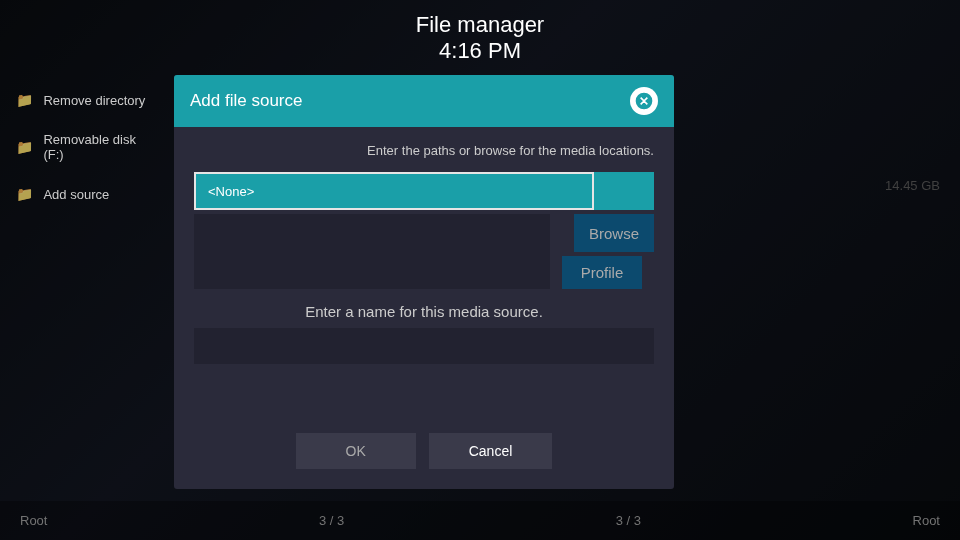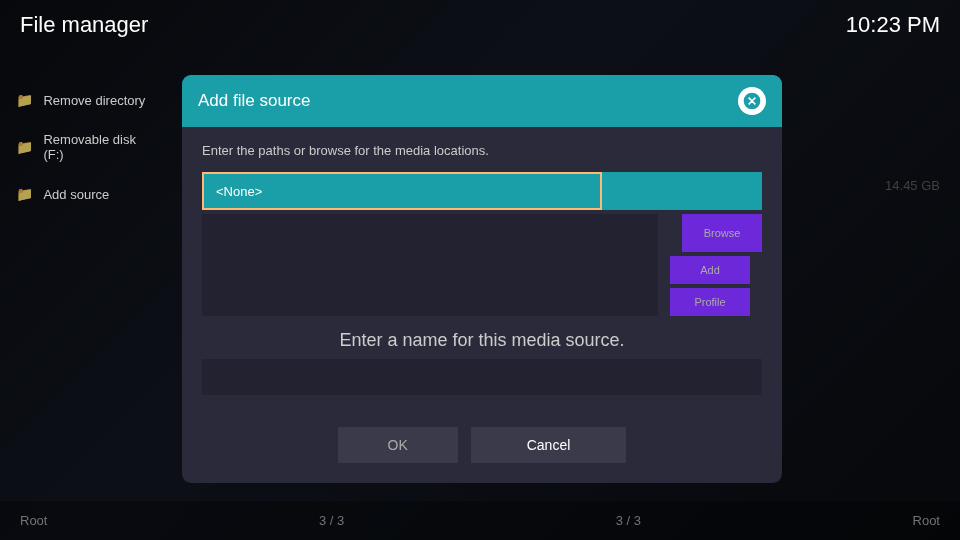--- a/index.html
+++ b/index.html
@@ -14,21 +14,21 @@
       background: linear-gradient(135deg, #0d1117 0%, #1a1f2e 40%, #0d1117 100%);
     }
 
     
     .header {
       display: flex;
       justify-content: space-between;
       align-items: center;
       padding: 12px 20px;
       position: absolute;
-      top: 0; left: 0; right: 0;
+      top: 0; left: 0; right: 0; flex-direction: column;
     }
     .header-title {
       font-size: 22px;
       font-weight: 300;
       color: #fff;
     }
     .header-time {
       font-size: 22px;
       font-weight: 300;
       color: #fff;
@@ -86,24 +86,24 @@
     .modal-overlay {
       position: absolute;
       top: 0; left: 0; right: 0; bottom: 0;
       background: rgba(0,0,0,0.5);
     }
 
     
     .modal {
       position: absolute;
       top: 75px;
-      left: 182px;
-      width: 600px;
+      left: 174px;
+      width: 500px;
       background: #2a2a3a;
-      border-radius: 9px;
+      border-radius: 3px;
       overflow: hidden;
     }
     .modal-header {
       background: #1a9fa8;
       display: flex;
       justify-content: space-between;
       align-items: center;
       padding: 12px 16px;
     }
     .modal-title {
@@ -125,33 +125,33 @@
       height: 20px;
     }
 
     .modal-body {
       padding: 16px 20px;
     }
     .modal-description {
       font-size: 13px;
       color: #ccc;
       margin-bottom: 14px;
-      text-align: left;
+      text-align: right;
     }
 
     .source-row {
       display: flex;
       align-items: center;
       gap: 0;
       margin-bottom: 4px;
     }
     .source-input-selected {
       background: #1a9fa8;
       color: #fff;
-      border: 2px solid #fdba74;
+      border: 2px solid #e5e5e5;
       padding: 8px 12px;
       font-size: 13px;
       width: 400px;
       height: 38px;
       display: flex;
       align-items: center;
       cursor: pointer;
     }
     .source-input-empty {
       background: #1a9fa8;
@@ -164,67 +164,68 @@
       color: #fff;
       border: none;
       padding: 8px 20px;
       font-size: 13px;
       cursor: pointer;
       height: 38px;
       margin-left: 12px;
       min-width: 80px;
     }
     .action-btn {
-      background: #6d28d9;
+      background: #0c4a6e;
       color: #aaa;
       border: none;
       padding: 8px 0;
-      font-size: 11px;
+      font-size: 15px;
       cursor: pointer;
       width: 80px;
       text-align: center;
     }
 
     .name-label {
-      font-size: 18px;
+      font-size: 15px;
       color: #ccc;
       margin-bottom: 8px;
       text-align: center;
     }
     .name-input {
       width: 100%;
       background: #222230;
       border: none;
       color: #fff;
       padding: 8px 12px;
       font-size: 13px;
       height: 36px;
       margin-bottom: 16px;
     }
 
     .modal-footer {
       display: flex;
       justify-content: center;
       gap: 13px;
       padding: 0 20px 20px;
+      margin-top: 37px;
     }
     .ok-btn {
       background: #3a3a4a;
       color: #aaa;
       border: none;
       padding: 10px 40px;
       font-size: 14px;
       cursor: pointer;
       min-width: 120px;
     }
     .cancel-btn {
       background: #3a3a4a;
       color: #fff;
       border: none;
-      padding: 10px 56px;
+      padding: 10px 40px;
       font-size: 14px;
       cursor: pointer;
       min-width: 120px;
       font-weight: 500;
     }
 
     
     .paths-and-buttons {
       display: flex;
       gap: 12px;
@@ -242,21 +243,21 @@
       min-width: 80px;
     }
   </style>
 </head>
 <body>
 
 <div class="modal-overlay"></div>
 
 <div class="header">
   <span class="header-title">File manager</span>
-  <span class="header-time">10:23 PM</span>
+  <span class="header-time">4:16 PM</span>
 </div>
 
 <div class="sidebar">
   <div class="sidebar-item">
     <span class="sidebar-icon">📁</span>
     <span>Remove directory</span>
   </div>
   <div class="sidebar-item">
     <span class="sidebar-icon">📁</span>
     <span>Removable disk (F:)</span>
@@ -291,21 +292,20 @@
         <span>&lt;None&gt;</span>
       </div>
       <div class="source-input-empty"></div>
     </div>
 
     
     <div class="paths-and-buttons">
       <div class="paths-area"></div>
       <div class="side-buttons">
         <button class="action-btn browse-btn">Browse</button>
-        <button class="action-btn">Add</button>
         <button class="action-btn">Profile</button>
       </div>
     </div>
 
     
     <div class="name-label">Enter a name for this media source.</div>
 
     
     <input class="name-input" type="text" style="">
   </div>

